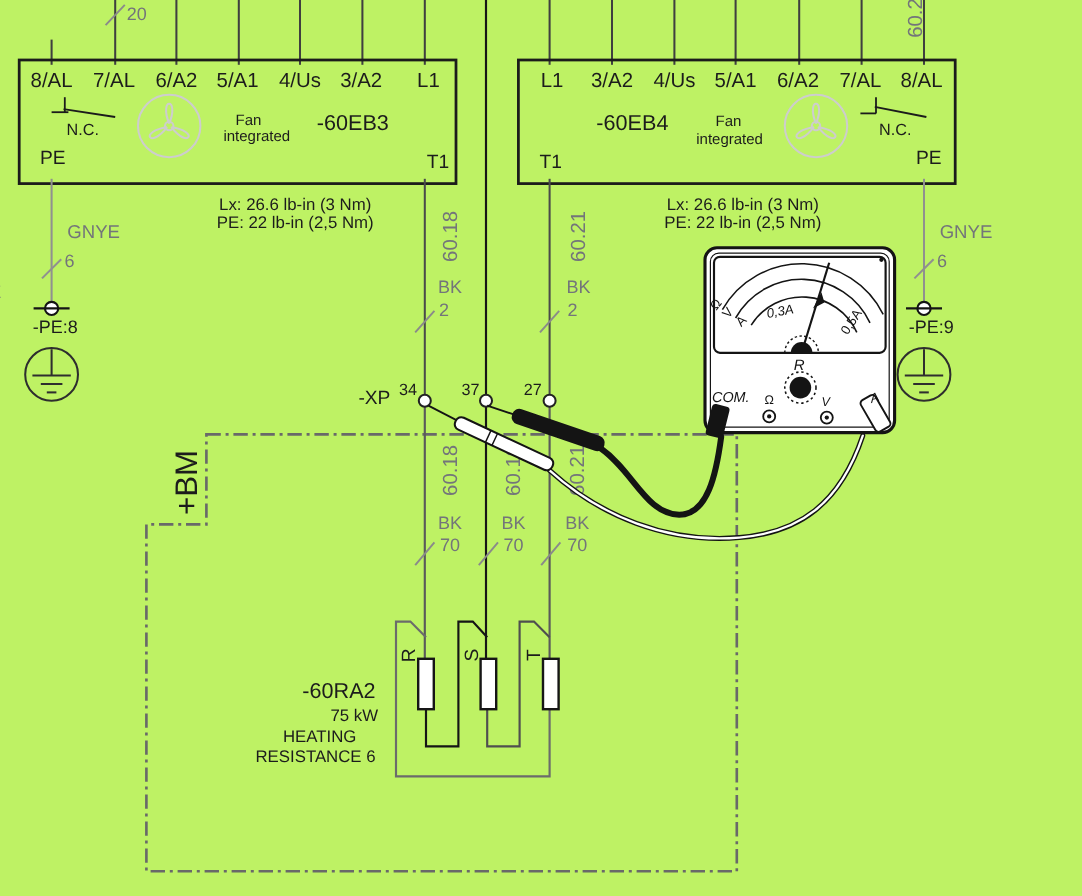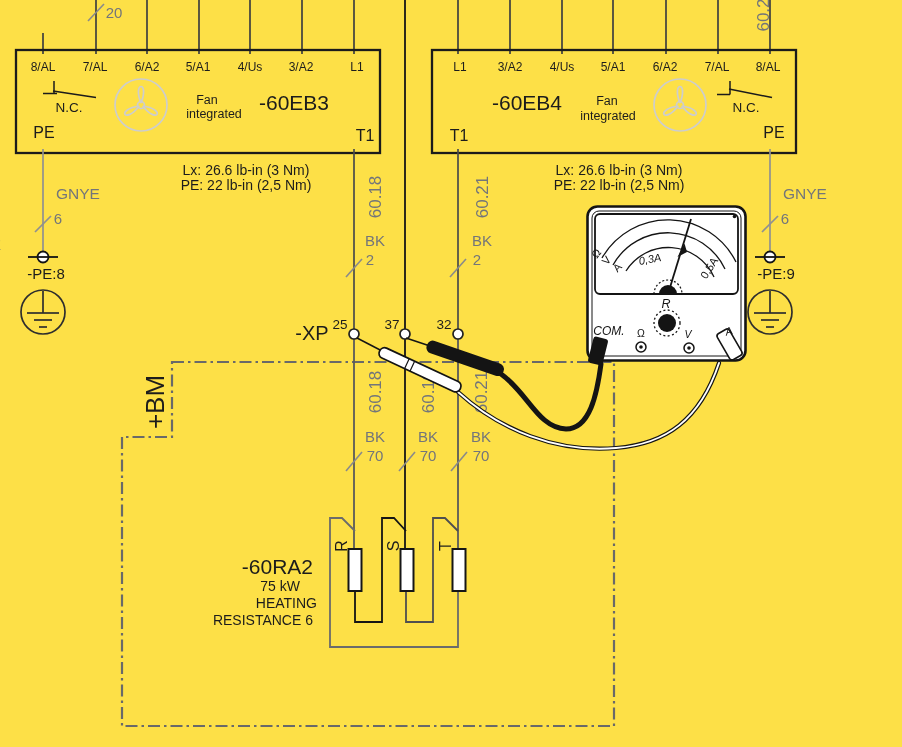--- a/index.html
+++ b/index.html
@@ -1,26 +1,26 @@
 <!DOCTYPE html>
 <html><head>
 <meta charset="utf-8">
 <style>
   html,body{margin:0;padding:0;background:#fff;}
-  .canvas{position:relative;width:902px;height:747px;background:#fde047;overflow:hidden;
+  .canvas{position:relative;width:902px;height:747px;background:#bef264;overflow:hidden;
           font-family:"Liberation Sans", sans-serif;}
   .layer{position:absolute;left:0;top:0;width:902px;height:747px;}
   .labels{z-index:1;}
   svg.draw{z-index:2;}
   .lbl{position:absolute;white-space:nowrap;color:#1c1c1c;transform:translate(-50%,-50%);line-height:1;}
   .g{color:#73757a;}
   .v{transform:translate(-50%,-50%) rotate(-90deg);}
-  .ra{transform:translate(-100%,-50%);}.s12{font-size:12.5px;}.s13{font-size:13.5px;}.s14{font-size:14px;}
-  .s145{font-size:12px;}.s15{font-size:15px;}.s155{font-size:15.5px;}.s16{font-size:16px;}
-  .s17{font-size:17px;}.s20{font-size:20px;}.s21{font-size:21px;}.s26{font-size:26px;}
+  .ra{transform:translate(-100%,-50%);margin-top:10px;}.s12{font-size:12.5px;}.s13{font-size:13.5px;}.s14{font-size:14px;}
+  .s145{font-size:17px;}.s15{font-size:15px;}.s155{font-size:15.5px;}.s16{font-size:16px;}
+  .s17{font-size:17px;}.s20{font-size:16px;}.s21{font-size:18px;}.s26{font-size:26px;}
 </style>
 </head>
 <body>
 
 <div class="canvas">
 
   <div class="layer labels">
 
     <div class="lbl g s15" style="left:114px;top:12px">20</div>
     <div class="lbl g s17 v" style="left:763px;top:15px">60.2</div>
@@ -66,39 +66,39 @@
     <div class="lbl s15" style="left:776px;top:273px">-PE:9</div>
 
     <div class="lbl g s17 v" style="left:375px;top:197px">60.18</div>
     <div class="lbl g s15" style="left:375px;top:240px">BK</div>
     <div class="lbl g s15" style="left:370px;top:259px">2</div>
     <div class="lbl g s17 v" style="left:482px;top:197px">60.21</div>
     <div class="lbl g s15" style="left:482px;top:240px">BK</div>
     <div class="lbl g s15" style="left:477px;top:259px">2</div>
 
     <div class="lbl s20" style="left:312px;top:333px">-XP</div>
-    <div class="lbl s13" style="left:340px;top:325px">25</div>
+    <div class="lbl s13" style="left:340px;top:325px">34</div>
     <div class="lbl s13" style="left:392px;top:325px">37</div>
-    <div class="lbl s13" style="left:444px;top:325px">32</div>
+    <div class="lbl s13" style="left:444px;top:325px">27</div>
 
     <div class="lbl g s17 v" style="left:375px;top:392px">60.18</div>
     <div class="lbl g s15" style="left:375px;top:436px">BK</div>
     <div class="lbl g s15" style="left:375px;top:455px">70</div>
     <div class="lbl g s17 v" style="left:428px;top:392px">60.19</div>
     <div class="lbl g s15" style="left:428px;top:436px">BK</div>
     <div class="lbl g s15" style="left:428px;top:455px">70</div>
     <div class="lbl g s17 v" style="left:481px;top:392px">60.21</div>
     <div class="lbl g s15" style="left:481px;top:436px">BK</div>
     <div class="lbl g s15" style="left:481px;top:455px">70</div>
 
     <div class="lbl s26 v" style="left:155px;top:402px">+BM</div>
 
     <div class="lbl s21 ra" style="left:313px;top:566px">-60RA2</div>
-    <div class="lbl s14 ra" style="left:300px;top:586px">75 kW</div>
-    <div class="lbl s14 ra" style="left:317px;top:603px">HEATING</div>
+    <div class="lbl s14 ra" style="left:315px;top:586px">75 kW</div>
+    <div class="lbl s14 ra" style="left:297px;top:603px">HEATING</div>
     <div class="lbl s14 ra" style="left:313px;top:620px">RESISTANCE 6</div>
     <div class="lbl s16 v" style="left:342px;top:546px">R</div>
     <div class="lbl s16 v" style="left:394px;top:546px">S</div>
     <div class="lbl s16 v" style="left:446px;top:546px">T</div>
   </div>
 
   <svg class="draw layer" viewBox="0 0 902 747">
 
     <path d="M172,362 H614 V726 H122 V437 H172 Z" fill="none" stroke="#696969" stroke-width="2.2" stroke-dasharray="12 4 2.5 4"></path>
 

